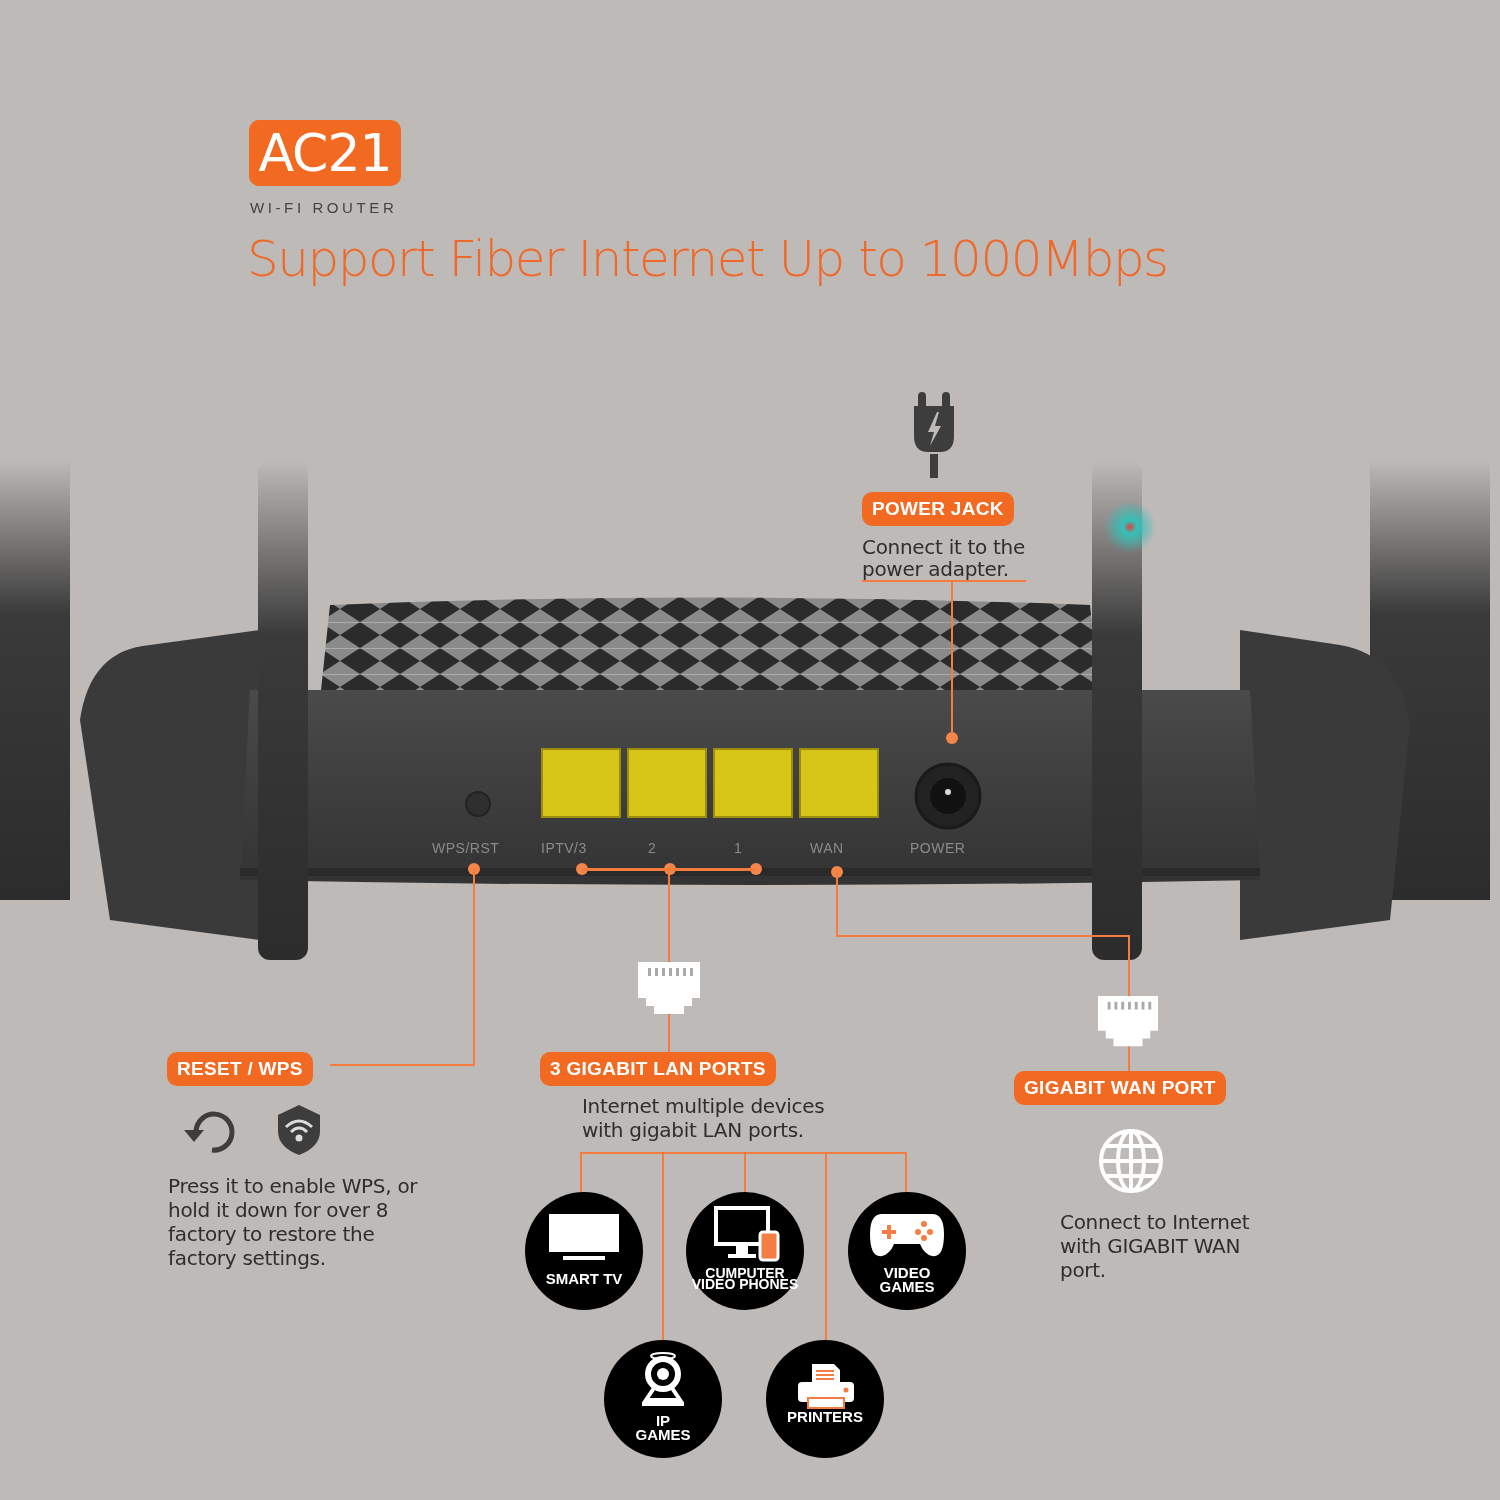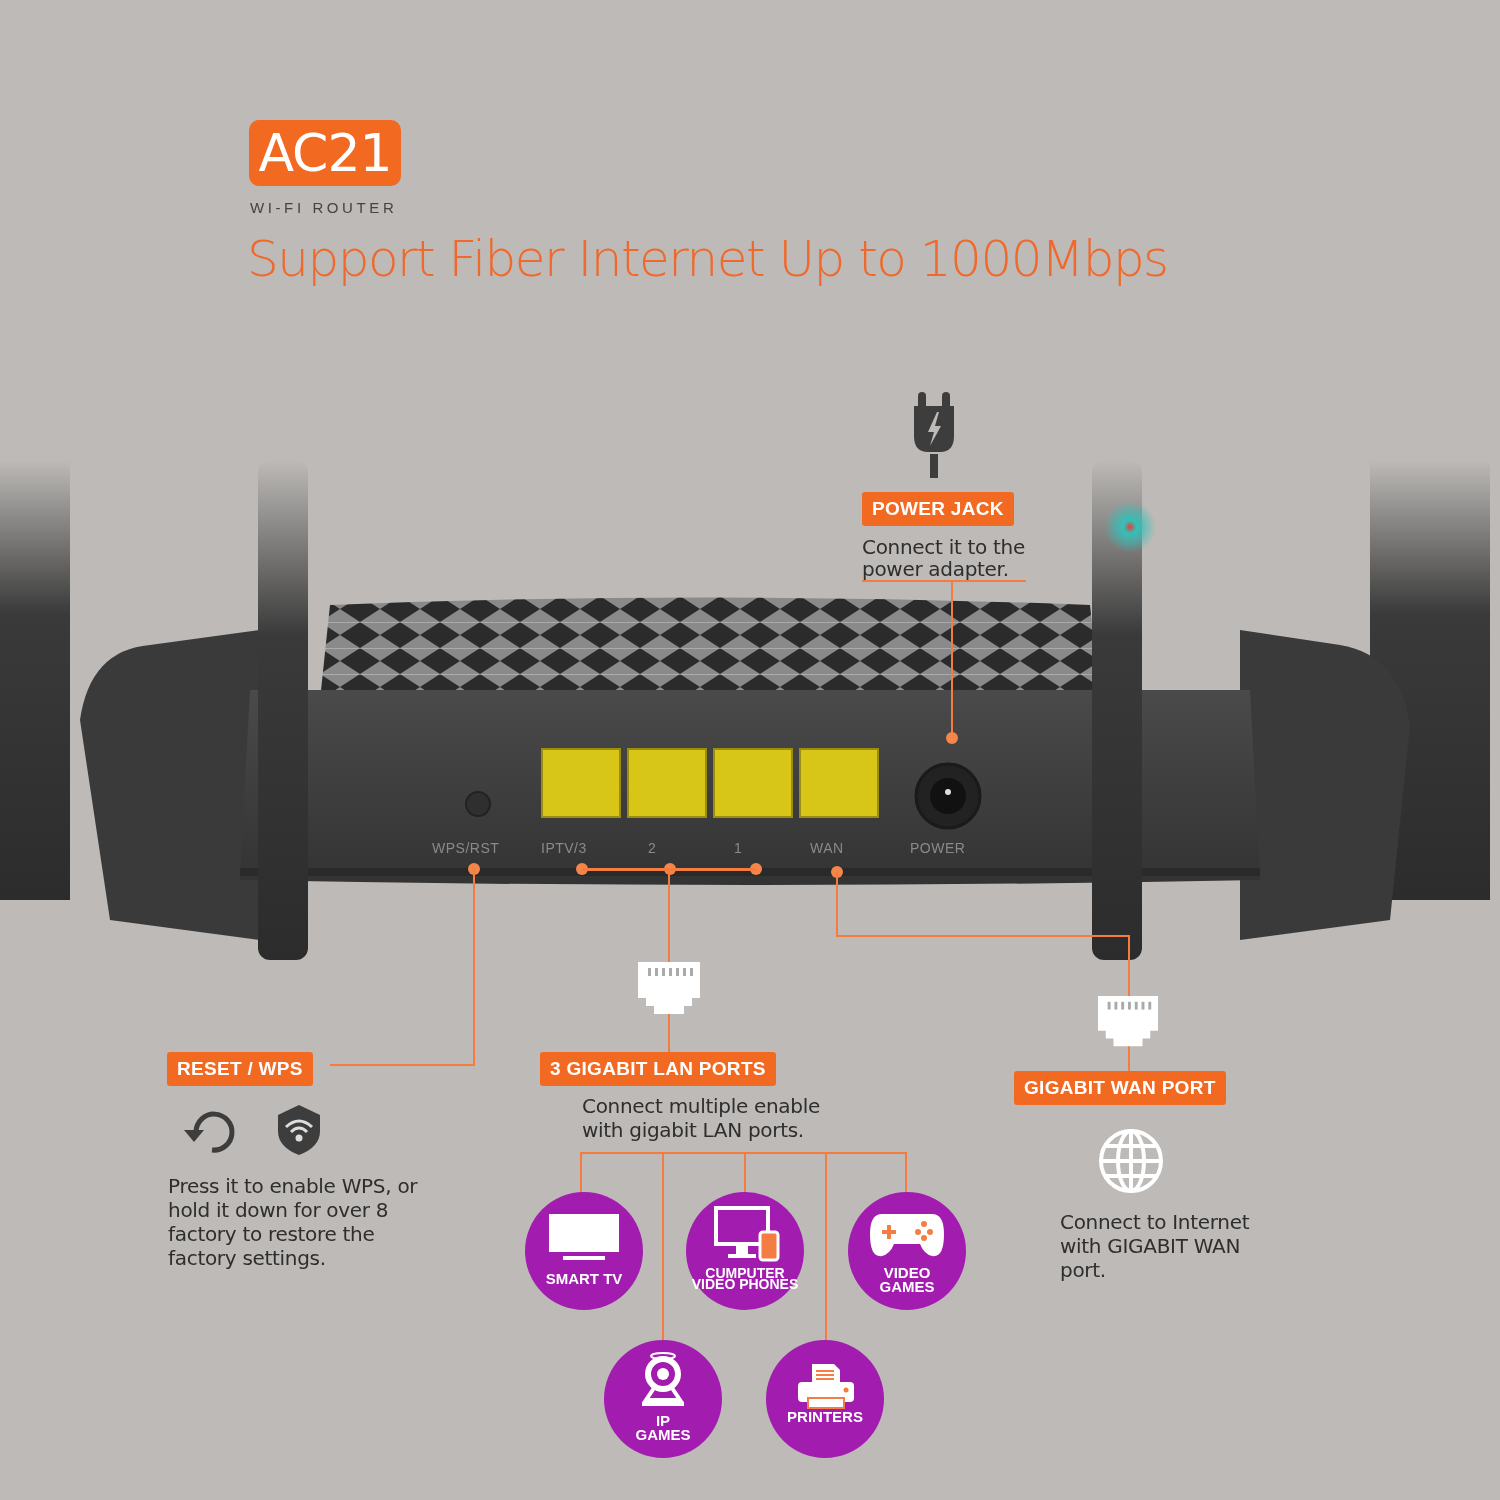--- a/index.html
+++ b/index.html
@@ -7,28 +7,28 @@
     background:#bdbab7; font-family:"Liberation Sans", sans-serif; }
   .abs { position:absolute; }
   .badge-ac { left:249px; top:120px; width:152px; height:66px; background:#f26a22;
     border-radius:10px; color:#fff; font-size:52px; line-height:66px; text-align:center;
     font-family:"DejaVu Sans", sans-serif; font-weight:400; letter-spacing:-1px; }
   .sub-ac { left:250px; top:199px; font-size:15px; letter-spacing:3.6px; color:#444; }
   .headline { left:247px; top:230px; font-size:50px; color:#f0692a; letter-spacing:-1.5px;
     font-family:"DejaVu Sans", sans-serif; font-weight:300; white-space:nowrap; }
   .desc { left:250px; top:302px; font-size:28px; color:#2e2e2e; line-height:30px;
     font-family:"DejaVu Sans", sans-serif; letter-spacing:-0.5px; width:900px; }
-  .tag { background:#f26a22; color:#fff; font-weight:700; font-size:19px; border-radius:3px;
+  .tag { background:#f26a22; color:#fff; font-weight:700; font-size:19px; border-radius:10px;
     padding:0 10px; height:34px; line-height:34px; white-space:nowrap; letter-spacing:0.3px; }
   .note { color:#2e2e2e; font-size:20px; line-height:24px; font-family:"DejaVu Sans", sans-serif;
     letter-spacing:-0.3px; }
   .oline { background:#f37c3e; }
   .dot { width:12px; height:12px; border-radius:50%; background:#f5864a; }
   .port-label { color:#8a8a8a; font-size:14px; letter-spacing:0.5px; text-align:left; }
-  .circle { width:118px; height:118px; border-radius:50%; background:#a21caf; color:#fff;
+  .circle { width:118px; height:118px; border-radius:50%; background:#000000; color:#fff;
     text-align:center; font-weight:700; }
   .circle .lbl { position:absolute; left:0; right:0; font-size:15px; line-height:14px; }
   .rj { background:#d7c617; border:2px solid #9c8e0c; box-sizing:border-box; }
 </style>
 </head>
 <body>
 
 <div class="abs badge-ac">AC21</div>
 <div class="abs sub-ac">WI-FI ROUTER</div>
 <div class="abs headline">Support Fiber Internet Up to 1000Mbps</div>
@@ -159,21 +159,21 @@
       <rect x="17" y="6" width="3" height="8"></rect>
       <rect x="24" y="6" width="3" height="8"></rect>
       <rect x="31" y="6" width="3" height="8"></rect>
       <rect x="38" y="6" width="3" height="8"></rect>
       <rect x="45" y="6" width="3" height="8"></rect>
       <rect x="52" y="6" width="3" height="8"></rect>
     </g>
 </svg>
 <div class="abs tag" style="left:540px;top:1052px">3 GIGABIT LAN PORTS</div>
 <div class="abs note" style="left:582px;top:1094px">
-  <div>Connect multiple enable</div>
+  <div>Internet multiple devices</div>
   <div>with gigabit LAN ports.</div>
 </div>
 
 <div class="abs circle" style="left:525px;top:1192px">
   <svg class="abs" style="left:24px;top:22px" width="70" height="48" viewBox="0 0 70 48">
     <rect x="0" y="0" width="70" height="38" fill="#fff"></rect>
       <rect x="14" y="42" width="42" height="4" fill="#fff"></rect>
   </svg>
   <div class="lbl" style="top:80px">SMART TV</div>
 </div>

